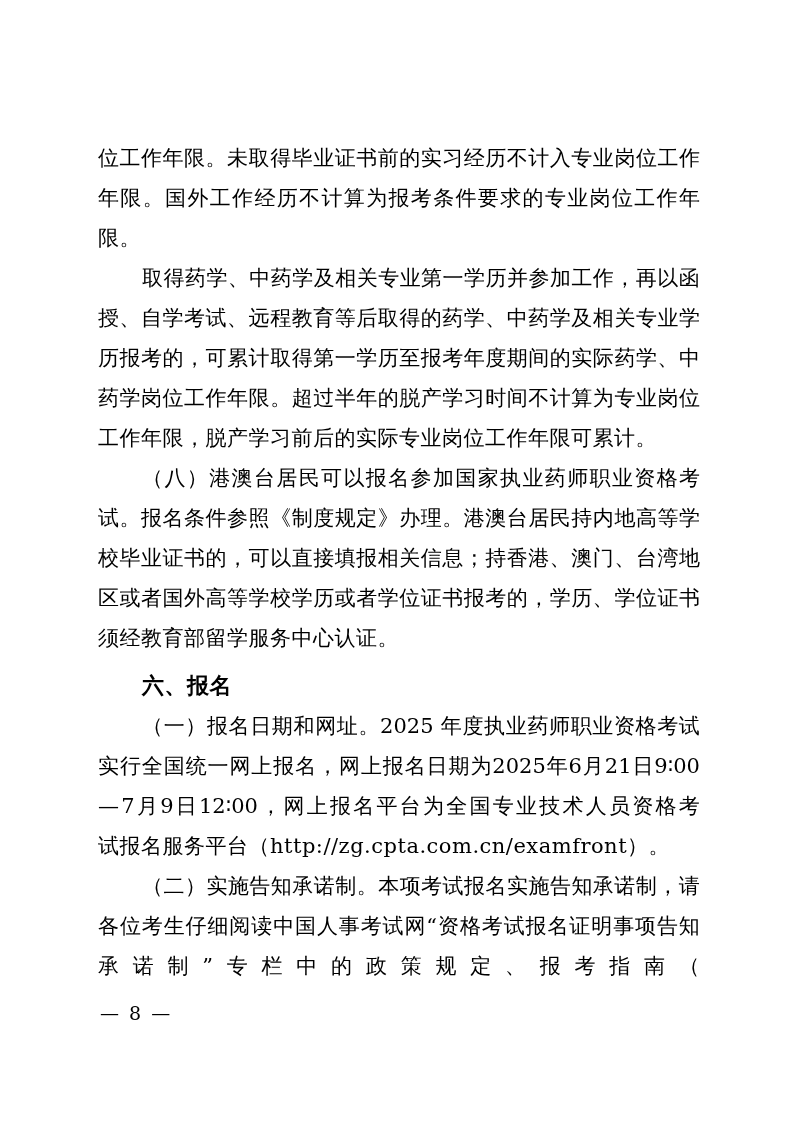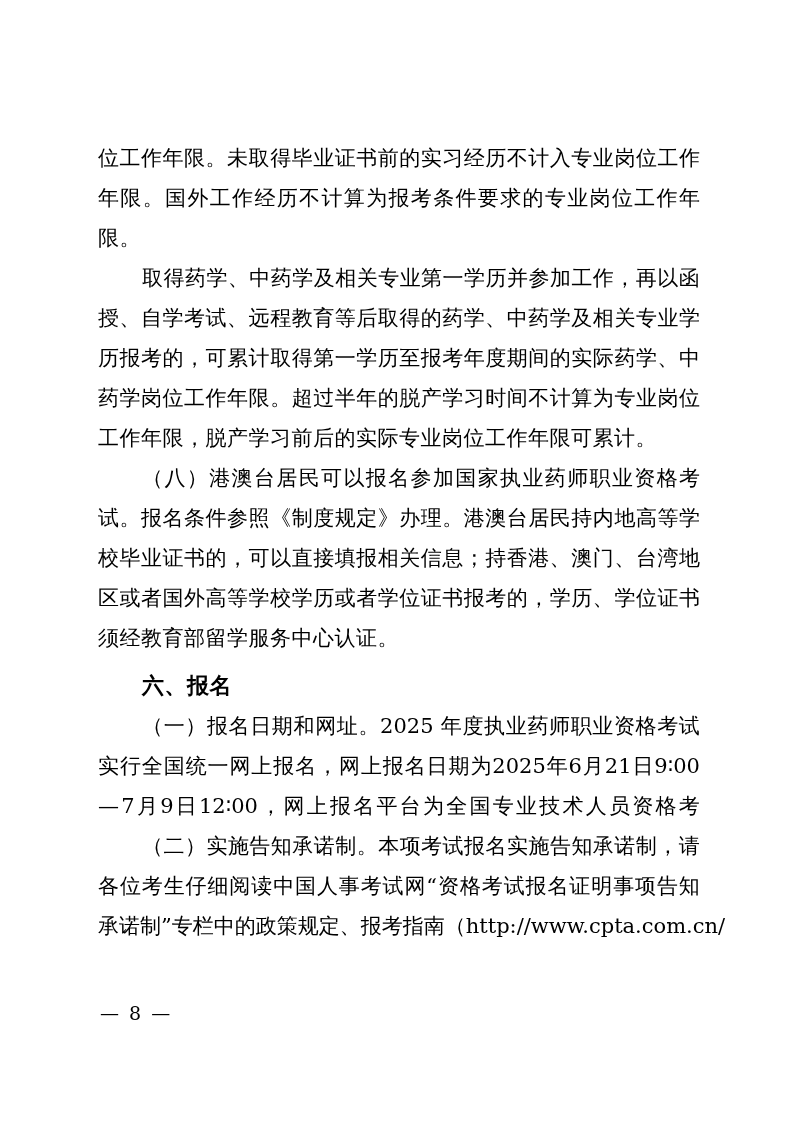--- a/index.html
+++ b/index.html
@@ -417,20 +417,21 @@
         <span>专</span>
         <span>业</span>
         <span>技</span>
         <span>术</span>
         <span>人</span>
         <span>员</span>
         <span>资</span>
         <span>格</span>
         <span>考</span>
       </div>
+    <div class="line">试报名服务平台（http://zg.cpta.com.cn/examfront）。</div>
     <div class="line just indent">
         <span>（</span>
         <span>二</span>
         <span>）</span>
         <span>实</span>
         <span>施</span>
         <span>告</span>
         <span>知</span>
         <span>承</span>
         <span>诺</span>
@@ -494,17 +495,16 @@
         <span>政</span>
         <span>策</span>
         <span>规</span>
         <span>定</span>
         <span>、</span>
         <span>报</span>
         <span>考</span>
         <span>指</span>
         <span>南</span>
         <span>（</span>
-        <span>http://www.cpta.com.cn/</span>
       </div>
   </div>
   <div class="pageno">— 8 —</div>
 </div>
 
 </body></html>

